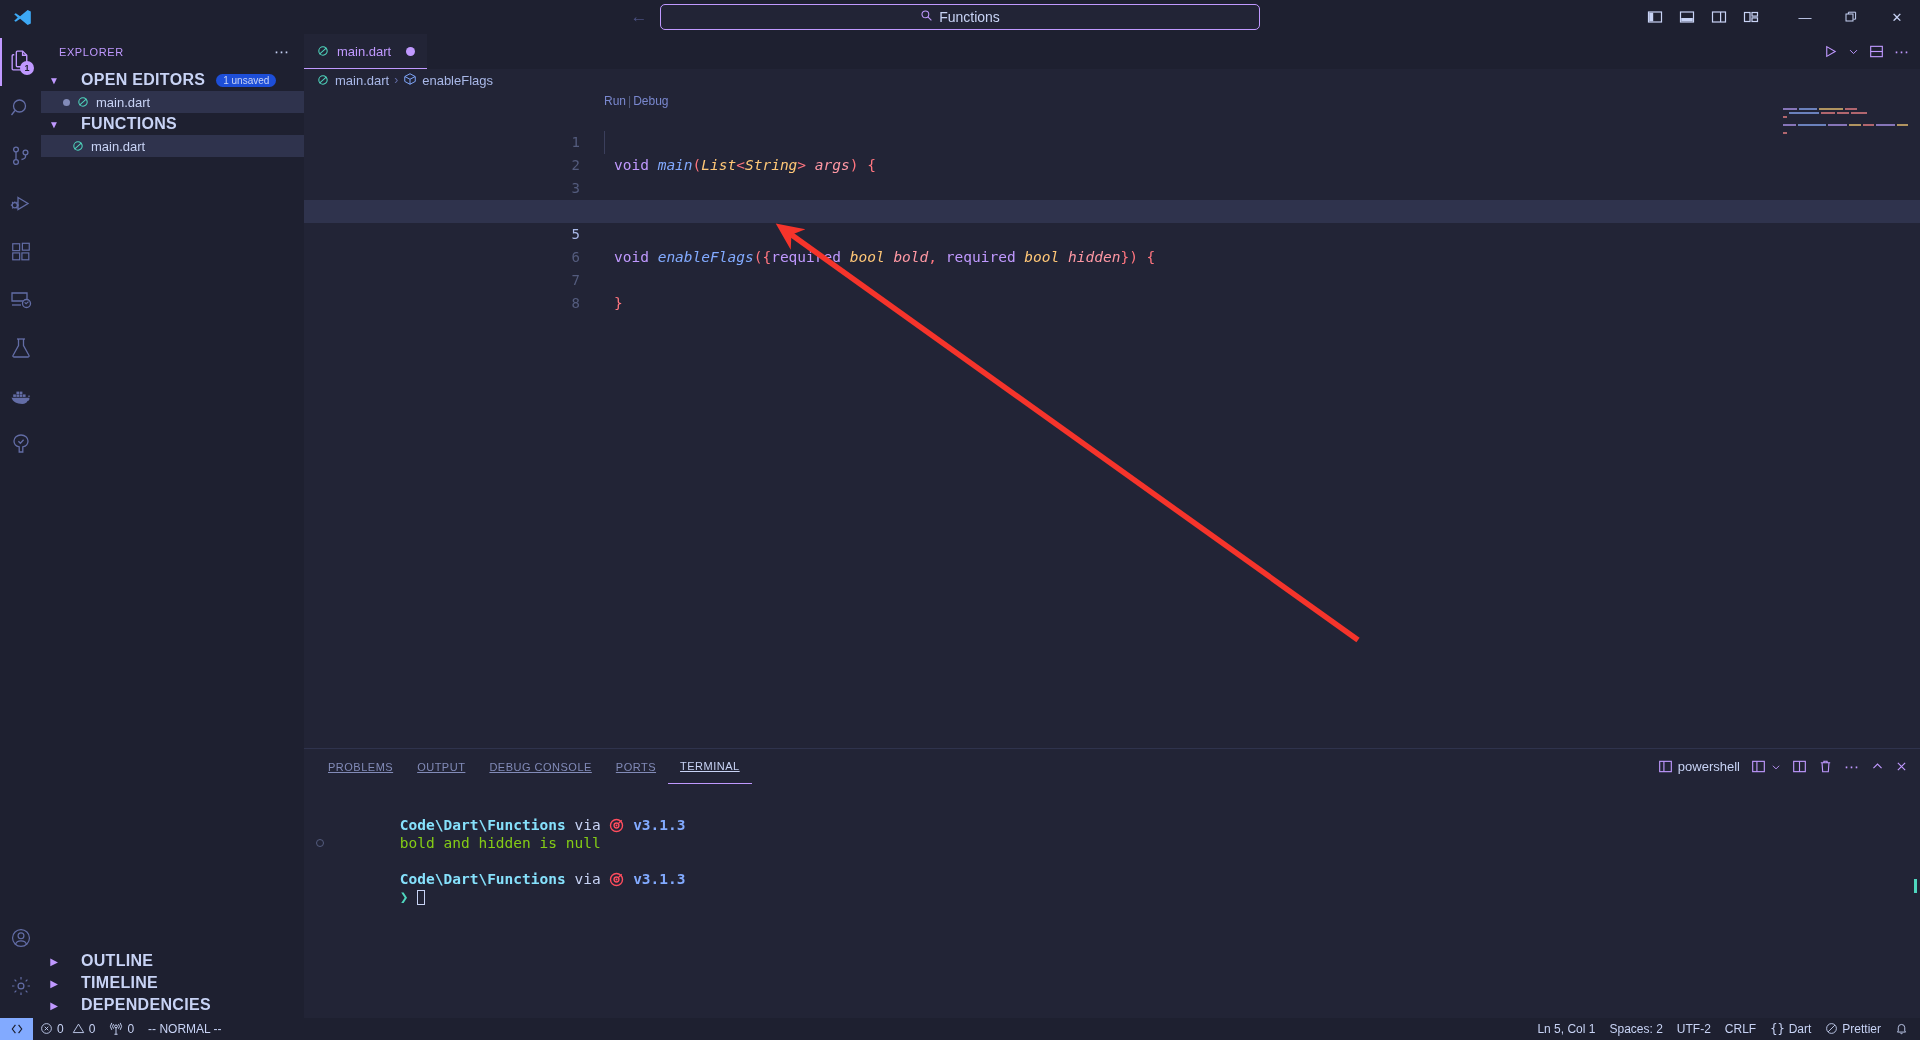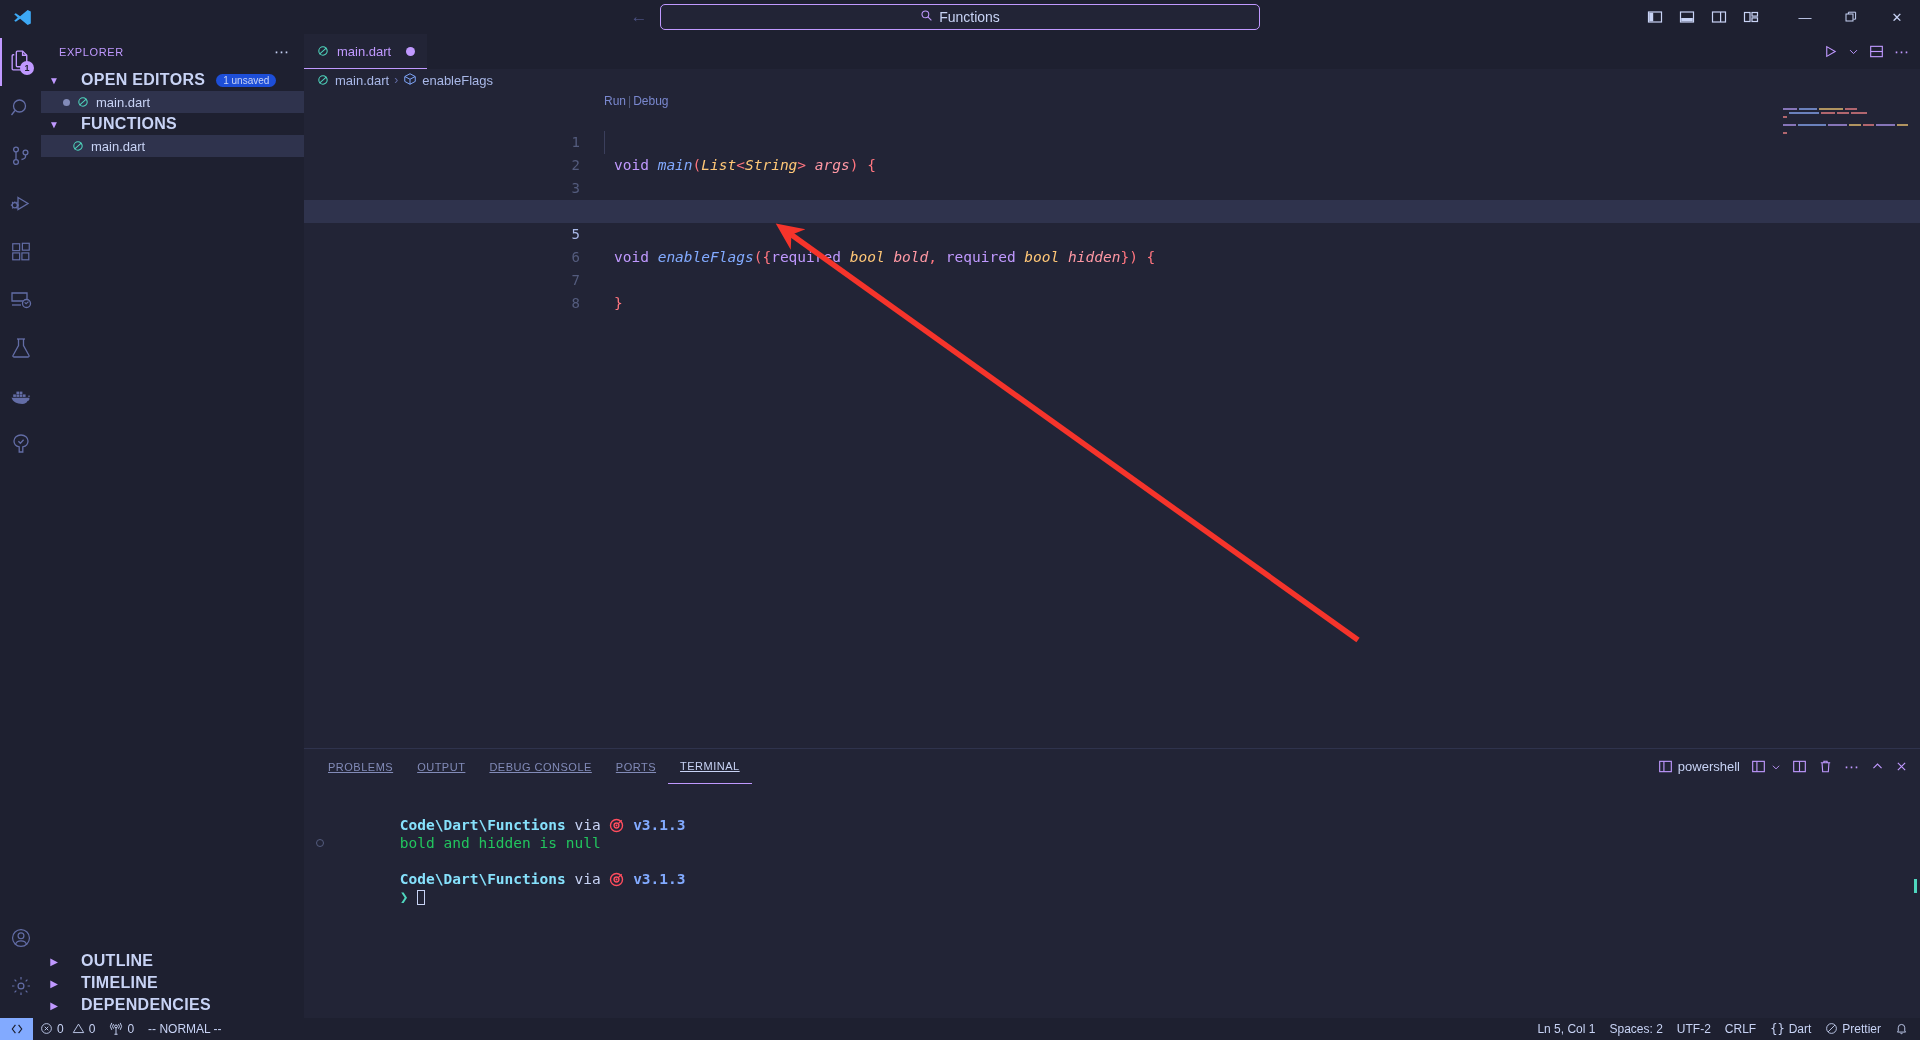--- a/index.html
+++ b/index.html
@@ -194,21 +194,21 @@
   .term-body {
     position: relative; padding: 14px 0 0 12px;
     font-family: "DejaVu Sans Mono", monospace; font-size: 14.5px; line-height: 18px;
   }
   .tline { height: 18px; white-space: pre; position: relative; padding-left: 14px; }
   .t-path  { color: #86e1fc; font-weight: bold; }
   .t-via   { color: #c8d3f5; }
   .t-ver   { color: #82aaff; font-weight: bold; }
   .t-arrow { color: #4fd6be; font-weight: bold; }
   .t-cmd   { color: #ffc777; }
-  .t-out   { color: #22c55e; }
+  .t-out   { color: #84cc16; }
   .t-mark-run {
     position: absolute; left: 0; top: 5px; width: 8px; height: 8px;
     border-radius: 50%; background: #4fd6be;
   }
   .t-mark-idle {
     position: absolute; left: 0; top: 5px; width: 8px; height: 8px;
     border-radius: 50%; border: 1px solid #545c7e; box-sizing: border-box;
   }
   .t-cursor {
     display: inline-block; width: 8px; height: 15px;

